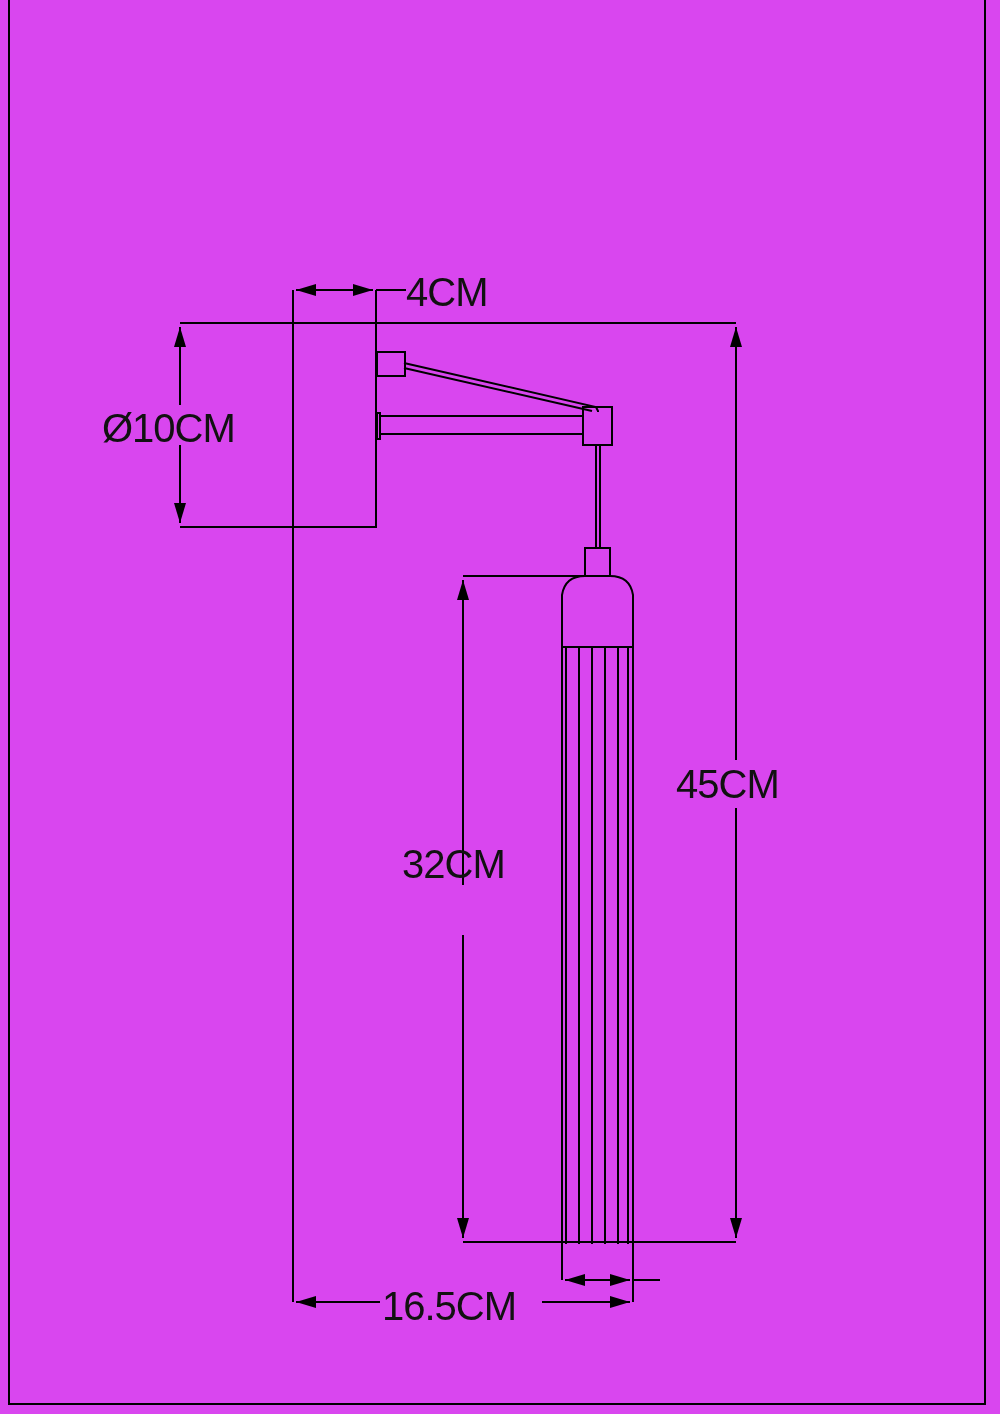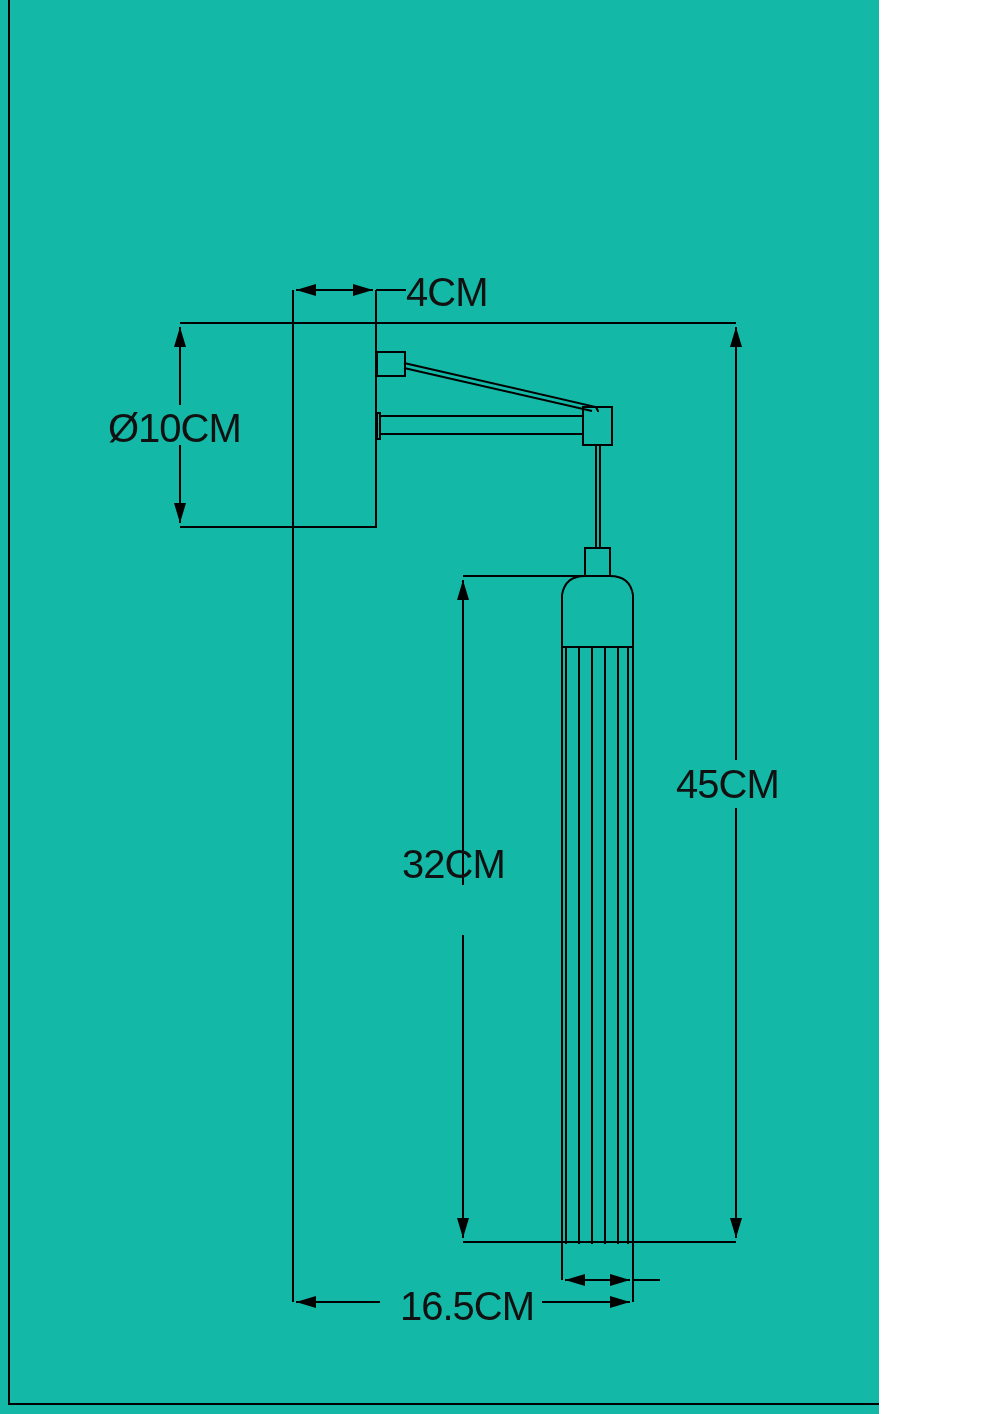--- a/index.html
+++ b/index.html
@@ -1,16 +1,16 @@
 <!DOCTYPE html>
 <html><head>
 <meta charset="utf-8">
 <style>
 html,body{margin:0;padding:0;background:#fff}
-.page{position:relative;width:879px;height:1414px;background:#14b8a6;overflow:hidden}
+.page{position:relative;width:1000px;height:1414px;background:#d946ef;overflow:hidden}
 .frame{position:absolute;left:8px;top:0;width:978px;height:1405px;border-left:2px solid #000;border-right:2px solid #000;border-bottom:2px solid #000;box-sizing:border-box}
 svg{position:absolute;left:0;top:0}
 .lbl{position:absolute;font-family:"Liberation Sans",sans-serif;font-size:40px;color:#111;line-height:1;white-space:nowrap;letter-spacing:-1px}
 </style>
 </head>
 <body>
 
 <div class="page">
   <div class="frame"></div>
 
@@ -84,17 +84,17 @@
       <line x1="633" y1="1280" x2="660" y2="1280"></line>
     </g>
 
     <g>
       <line x1="296" y1="1302" x2="380" y2="1302" marker-start="url(#ar)"></line>
       <line x1="542" y1="1302" x2="630" y2="1302" marker-end="url(#ar)"></line>
     </g>
   </svg>
 
   <span class="lbl" style="left:406px;top:272px">4CM</span>
-  <span class="lbl" style="left:108px;top:408px">Ø10CM</span>
+  <span class="lbl" style="left:102px;top:408px">Ø10CM</span>
   <span class="lbl" style="left:676px;top:764px">45CM</span>
   <span class="lbl" style="left:402px;top:844px">32CM</span>
-  <span class="lbl" style="left:400px;top:1286px">16.5CM</span>
+  <span class="lbl" style="left:382px;top:1286px">16.5CM</span>
 </div>
 
 </body></html>

